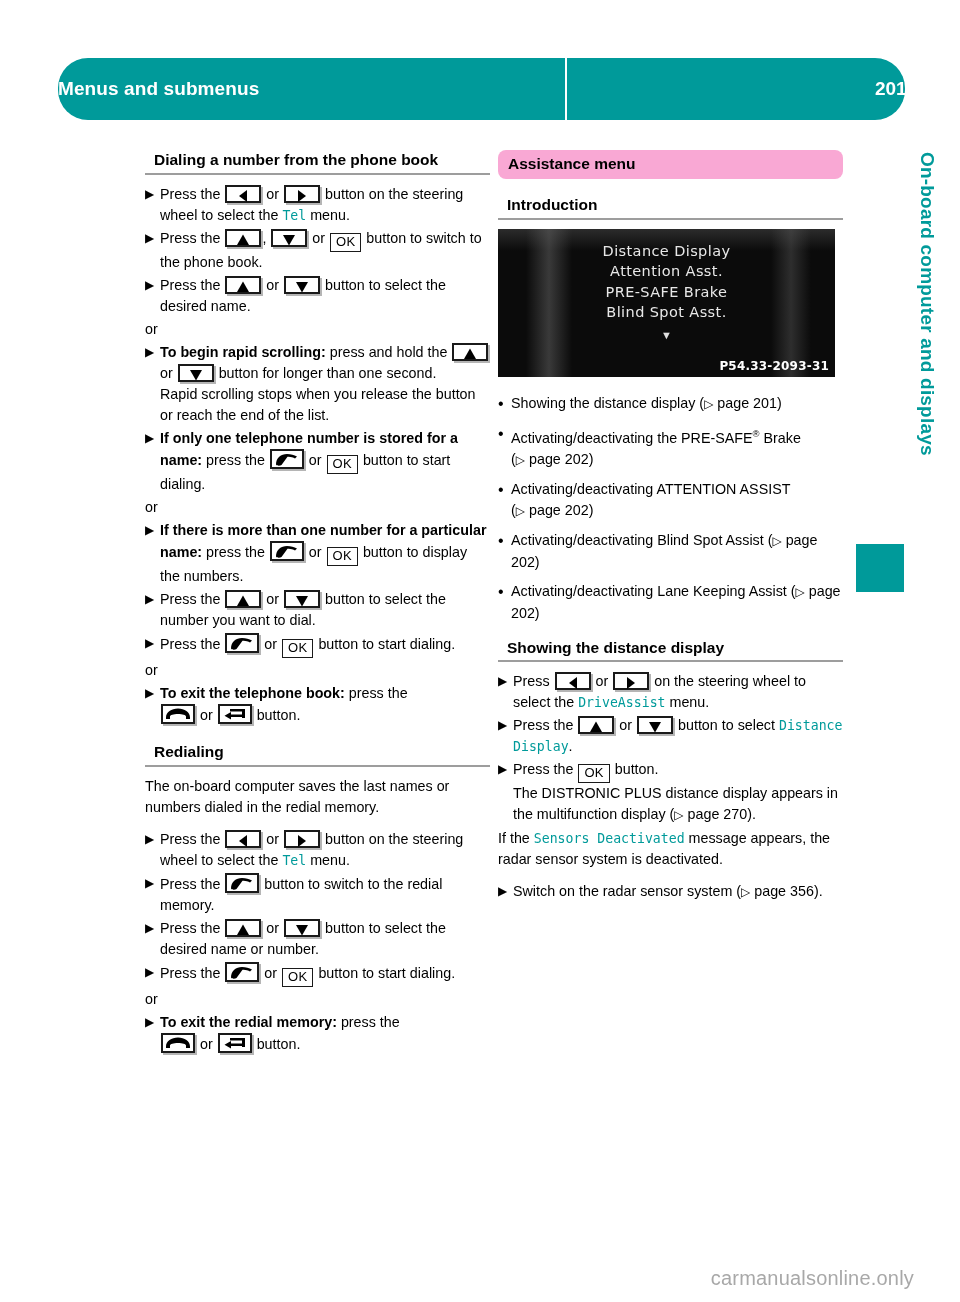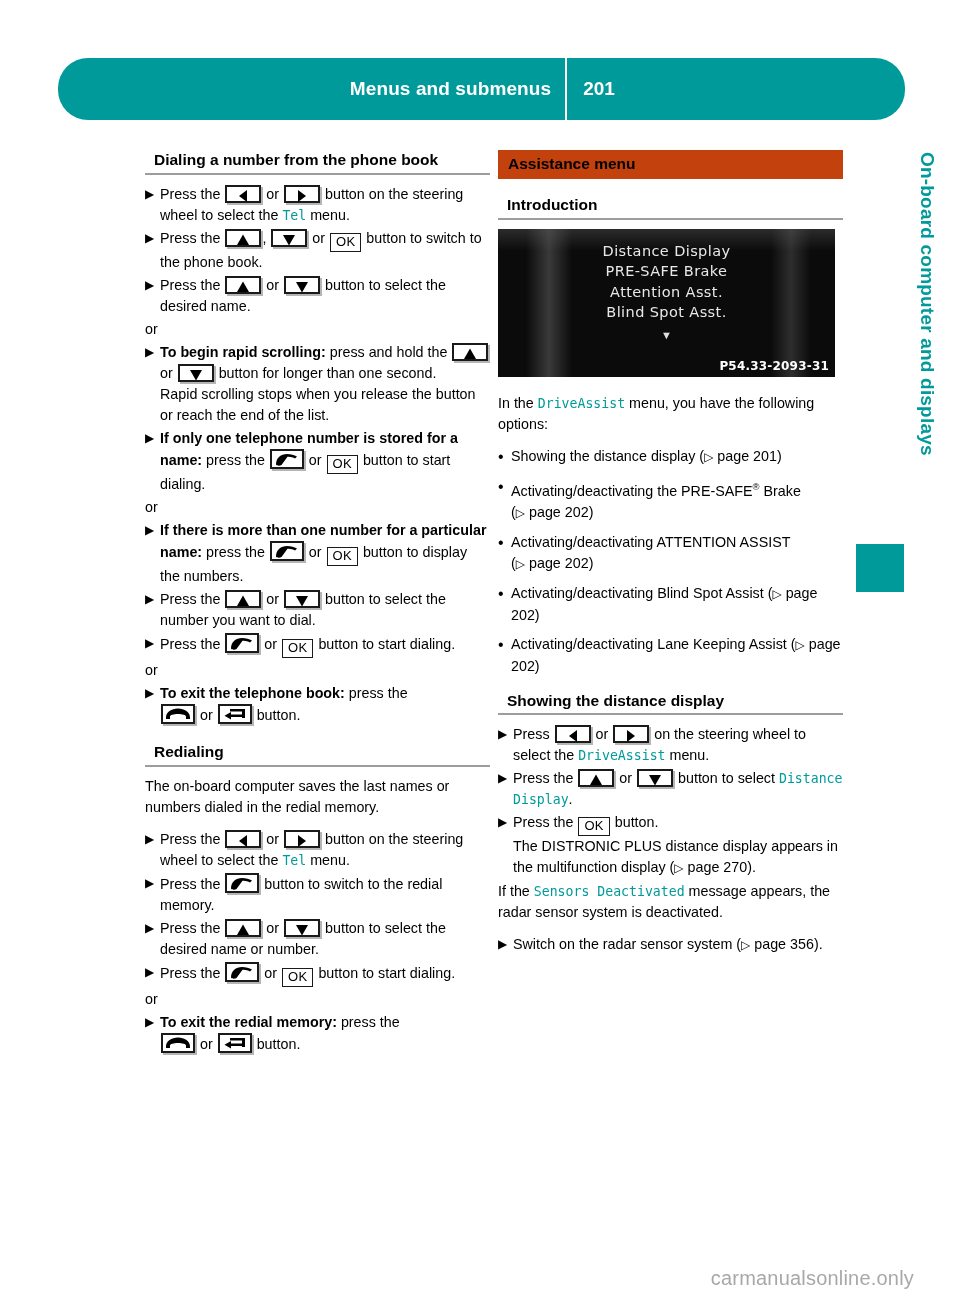--- a/index.html
+++ b/index.html
@@ -9,21 +9,21 @@
     width: 960px; height: 1302px;
     font-family: "Liberation Sans", sans-serif;
   }
   .page { position: relative; width: 960px; height: 1302px; overflow: hidden; }
 
   
   .header-band {
     position: absolute; left: 58px; top: 58px;
     width: 847px; height: 62px;
     background: #009a9a;
-    display: flex; align-items: center; justify-content: center; border-radius: 30px;
+    display: flex; align-items: center; justify-content: space-between; border-radius: 30px;
   }
   .header-title {
     color: #ffffff; font-size: 19px; font-weight: bold;
     padding-right: 14px; letter-spacing: .1px;
   }
   .header-divider { width: 2px; height: 62px; background: #ffffff; }
   .header-page {
     color: #ffffff; font-size: 19px; font-weight: bold;
     width: 46px; text-align: left; padding-left: 16px;
   }
@@ -45,22 +45,22 @@
   .col-left  { left: 145px; }
   .col-right { left: 498px; }
 
   
   .h-sub {
     font-size: 15.5px; font-weight: bold; color: #000;
     margin: 0 0 3px 9px; line-height: 1.28;
   }
   .rule { height: 2px; background: #9d9d9d; margin-bottom: 9px; }
   .h-gray-bar {
-    background: #c2410c; font-size: 15.5px; font-weight: bold;
-    color: #000; padding: 5px 10px 6px 10px; margin-bottom: 16px;
+    background: #f9a8d4; font-size: 15.5px; font-weight: bold;
+    color: #000; padding: 5px 10px 6px 10px; margin-bottom: 16px; border-radius: 8px;
   }
 
   
   .p, .step, .bullet {
     font-size: 14.3px; line-height: 21px; color: #000;
   }
   .p { margin: 0 0 11px 0; }
   .or { font-size: 14.3px; line-height: 21px; margin: 0 0 2px 0; }
 
   .step { display: flex; margin-bottom: 2px; }
@@ -308,29 +308,28 @@
 
     <h2 class="h-sub">Introduction</h2>
     <div class="rule"></div>
 
     <div class="figure">
       <div class="fig-top-glow"></div>
       <div class="fig-glow-l"></div>
       <div class="fig-glow-r"></div>
       <div class="fig-menu">
           <div>Distance Display</div>
+          <div>Attention Asst.</div>
           <div>PRE-SAFE Brake</div>
-          <div>Attention Asst.</div>
           <div>Blind Spot Asst.</div>
         </div>
       <div class="fig-down-arrow">▼</div>
       <div class="fig-code">P54.33-2093-31</div>
     </div>
 
-    <p class="p">In the <span class="teal-mono">DriveAssist</span> menu, you have the following options:</p>
 
     <ul class="bullet-list">
         <li class="bullet">
           <span class="bullet-dot">•</span>
           <span class="bullet-body">Showing the distance display (<span class="pageref-arrow">▷</span>&nbsp;<span>page 201</span>)</span>
         </li>
         <li class="bullet">
           <span class="bullet-dot">•</span>
           <span class="bullet-body">Activating/deactivating the PRE-SAFE<sup>®</sup> Brake (<span class="pageref-arrow">▷</span>&nbsp;<span>page 202</span>)</span>
         </li>

